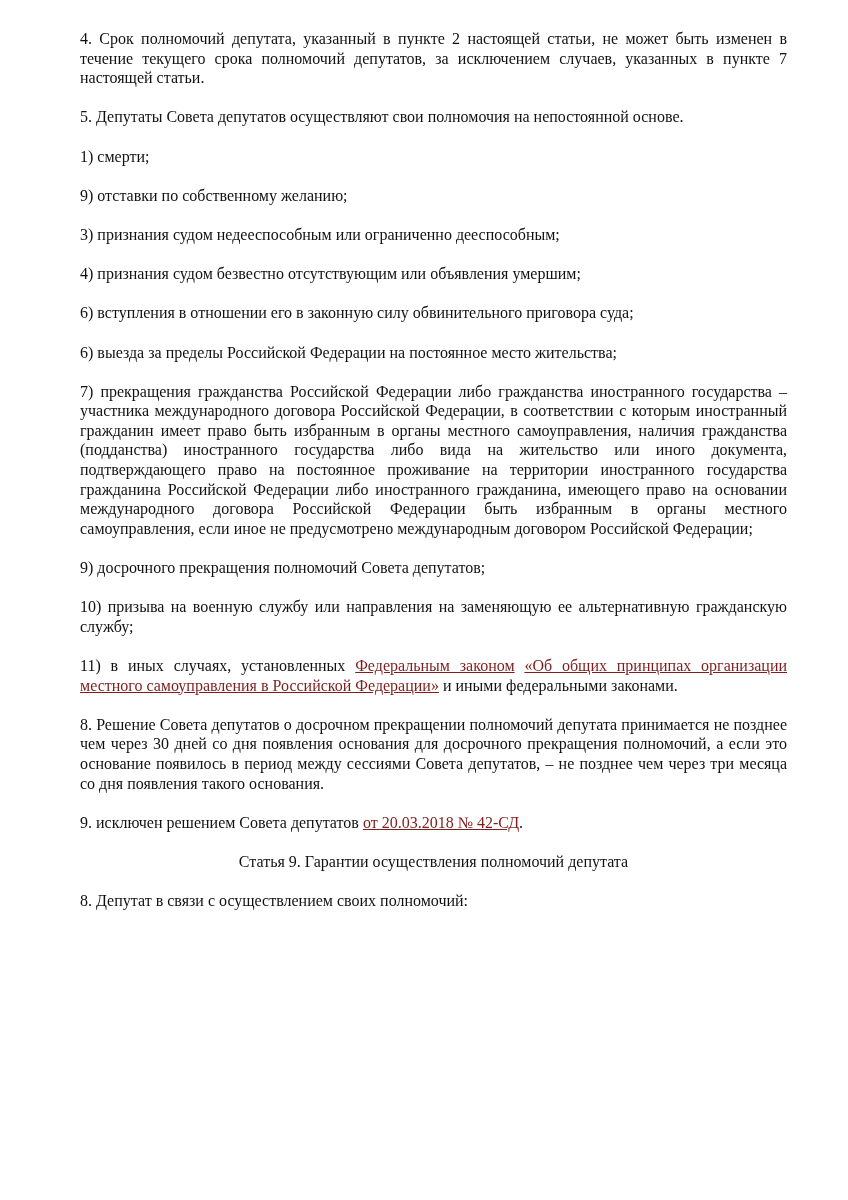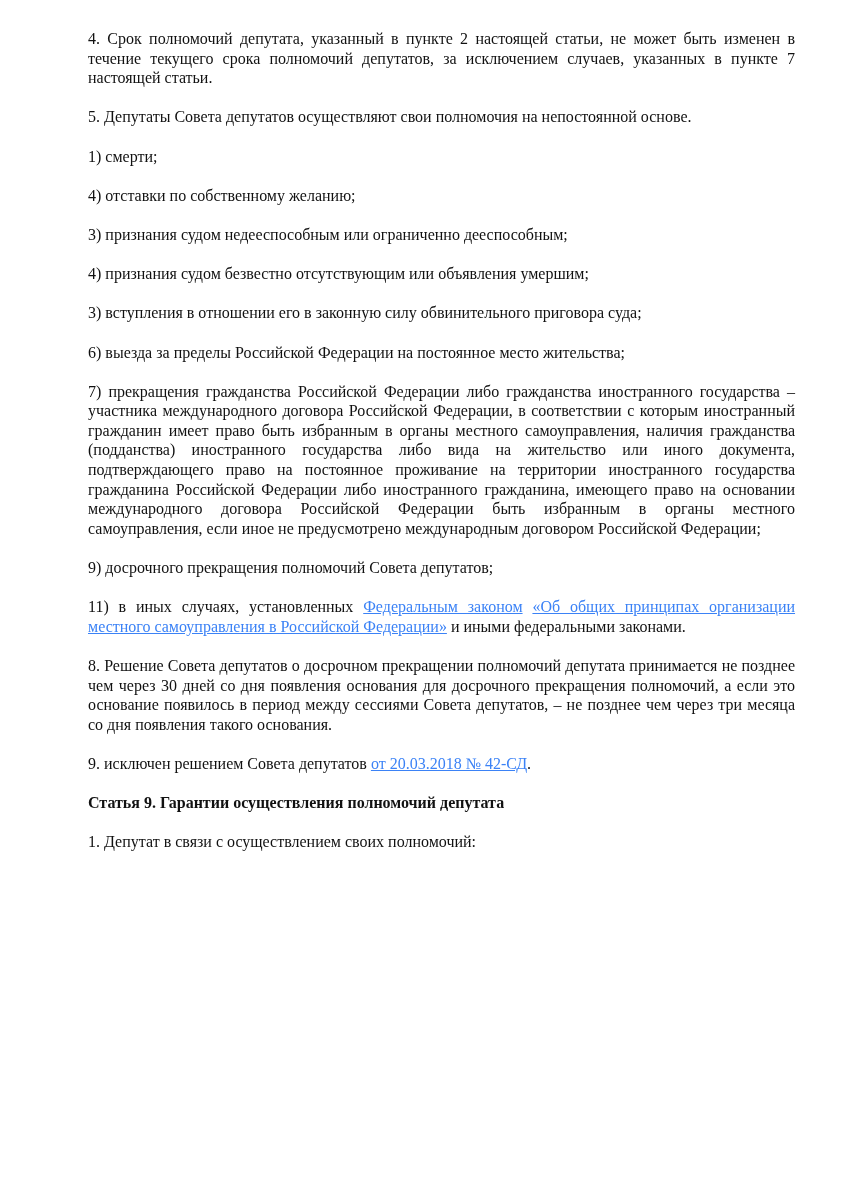--- a/index.html
+++ b/index.html
@@ -8,58 +8,59 @@
       background: #ffffff;
     }
     body {
       width: 848px;
       height: 1200px;
       overflow: hidden;
       position: relative;
     }
     .page {
       position: absolute;
-      left: 88px;
+      left: 80px;
       top: 29px;
       width: 707px;
       font-family: "Liberation Serif", "DejaVu Serif", serif;
       font-size: 16px;
       line-height: 19.6px;
       color: #111111;
     }
     .page p {
       margin: 0 0 19.6px 0;
       text-align: justify;
     }
     .page p.heading {
-      font-weight: bold;
-      text-align: left;
+      font-weight: normal;
+      text-align: center;
     }
     .page a {
-      color: #3b82f6;
+      color: #7f1d1d;
       text-decoration: underline;
     }
   </style>
 </head>
 <body>
 
 <div class="page">
   <p>4. Срок полномочий депутата, указанный в пункте 2 настоящей статьи, не может быть изменен в течение текущего срока полномочий депутатов, за исключением случаев, указанных в пункте 7 настоящей статьи.</p>
   <p>5.  Депутаты Совета депутатов осуществляют свои полномочия на непостоянной основе.</p>
 
   <p>1) смерти;</p>
-  <p>4) отставки по собственному желанию;</p>
+  <p>9) отставки по собственному желанию;</p>
   <p>3) признания судом недееспособным или ограниченно дееспособным;</p>
   <p>4) признания судом безвестно отсутствующим или объявления умершим;</p>
-  <p>3) вступления в отношении его в законную силу обвинительного приговора суда;</p>
+  <p>6) вступления в отношении его в законную силу обвинительного приговора суда;</p>
   <p>6) выезда за пределы Российской Федерации на постоянное место жительства;</p>
   <p>7) прекращения гражданства Российской Федерации либо гражданства иностранного государства – участника международного договора Российской Федерации, в соответствии с которым иностранный гражданин имеет право быть избранным в органы местного самоуправления, наличия гражданства (подданства) иностранного государства либо вида на жительство или иного документа, подтверждающего право на постоянное проживание на территории иностранного государства гражданина Российской Федерации либо иностранного гражданина, имеющего право на основании международного договора Российской Федерации быть избранным в органы местного самоуправления, если иное не предусмотрено международным договором Российской Федерации;</p>
   <p>9) досрочного прекращения полномочий Совета депутатов;</p>
+  <p>10) призыва на военную службу или направления на заменяющую ее альтернативную гражданскую службу;</p>
 
   <p><span>11) в иных случаях, установленных </span><a href="#">Федеральным законом</a><span> </span><a href="#">«Об общих принципах организации местного самоуправления в Российской Федерации»</a><span> и иными федеральными законами.</span></p>
 
   <p>8. Решение Совета депутатов о досрочном прекращении полномочий депутата принимается не позднее чем через 30 дней со дня появления основания для досрочного прекращения полномочий, а если это основание появилось в период между сессиями Совета депутатов, – не позднее чем через три месяца со дня появления такого основания.</p>
 
   <p><span>9. исключен решением Совета депутатов </span><a href="#">от 20.03.2018 № 42-СД</a><span>.</span></p>
 
   <p class="heading">Статья 9. Гарантии осуществления полномочий депутата</p>
-  <p>1. Депутат в связи с осуществлением своих полномочий:</p>
+  <p>8. Депутат в связи с осуществлением своих полномочий:</p>
 </div>
 
 </body></html>

